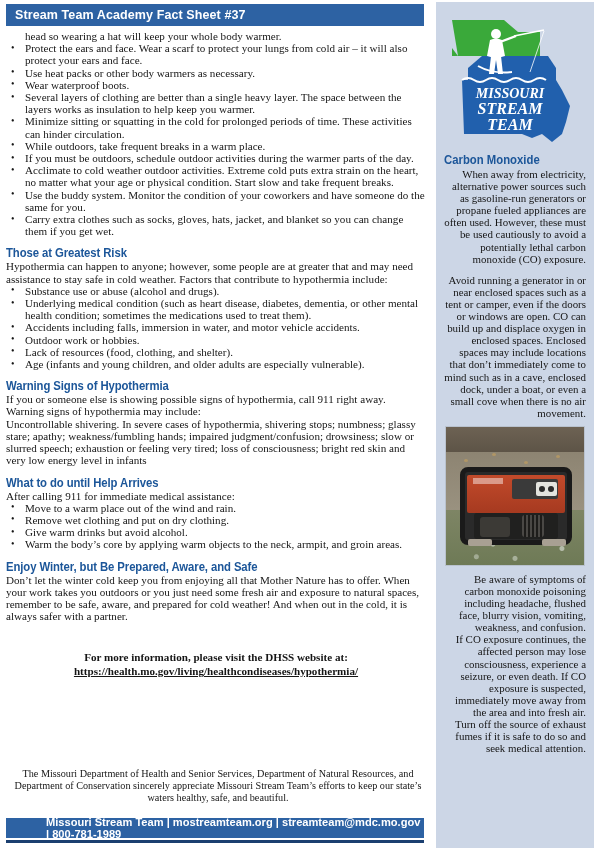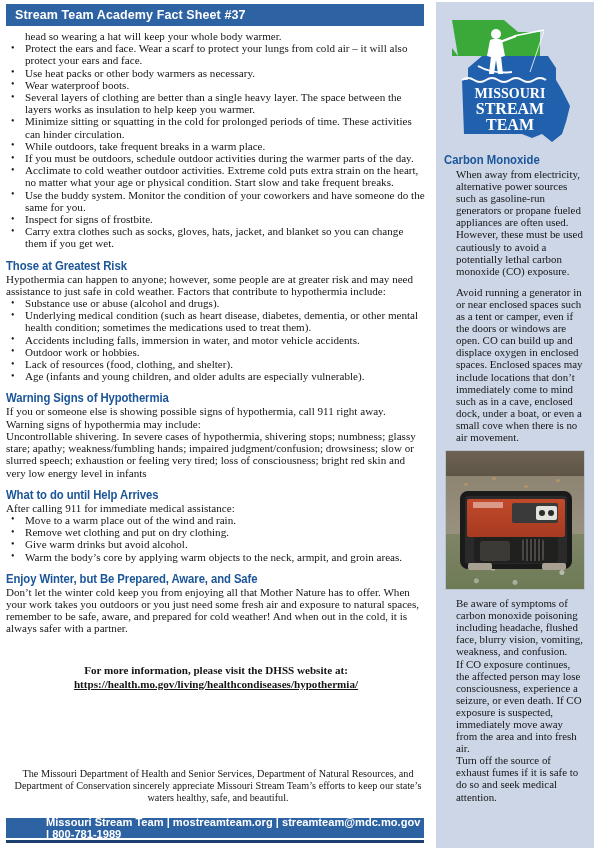--- a/index.html
+++ b/index.html
@@ -142,39 +142,41 @@
     left: 6px; top: 840px;
     width: 418px; height: 3px;
     background: #1b3f70;
   }
 
   
   #logo-wrap {
     width: 142px; height: 140px;
     margin: 4px auto 0 auto;
     position: relative;
+    font-style: italic;
   }
   #logo-wrap svg { display: block; width: 142px; height: 140px; }
 
   
   h3.side-head {
     font-family: "Liberation Sans", "DejaVu Sans", sans-serif;
     font-weight: bold;
     font-size: 12.2px;
     color: #1c5699;
     margin: 4px 0 1px 0;
     line-height: 13px;
     transform: scaleX(0.93);
     transform-origin: left center;
   }
   .side-para {
     font-size: 10.9px;
     line-height: 12.1px;
-    margin: 0 0 0 12px;
+    margin: 0 0 0 0;
     color: #151515;
+    text-align: right;
   }
   .side-gap { height: 9px; }
 
   
   #photo {
     width: 140px; height: 140px;
     margin: 7px auto 7px auto;
     position: relative;
     overflow: hidden;
     background: #8b8274;
@@ -272,26 +274,25 @@
       <ul class="bullets" id="top-bullets">
           <li>Protect the ears and face. Wear a scarf  to protect your lungs from cold air – it will also protect your ears and face.</li>
           <li>Use heat packs or other body warmers as necessary.</li>
           <li>Wear waterproof  boots.</li>
           <li>Several layers of  clothing are better than a single heavy layer. The space between the layers works as insulation to help keep you warmer.</li>
           <li>Minimize sitting or squatting in the cold for prolonged periods of  time. These activities can hinder circulation.</li>
           <li>While outdoors, take frequent breaks in a warm place.</li>
           <li>If  you must be outdoors, schedule outdoor activities during the warmer parts of  the day.</li>
           <li>Acclimate to cold weather outdoor activities. Extreme cold puts extra strain on the heart, no matter what your age or physical condition. Start slow and take frequent breaks.</li>
           <li>Use the buddy system. Monitor the condition of  your coworkers and have someone do the same for you.</li>
-          <li>Inspect for signs of  frostbite.</li>
           <li>Carry extra clothes such as socks, gloves, hats, jacket, and blanket so you can change them if  you get wet.</li>
         </ul>
 
       <h2 class="section">Those at Greatest Risk</h2>
-      <p class="para">Hypothermia can happen to anyone; however, some people are at greater risk and may need assistance to just safe in cold weather. Factors that contribute to hypothermia include:</p>
+      <p class="para">Hypothermia can happen to anyone; however, some people are at greater that and may need assistance to stay safe in cold weather. Factors that contribute to hypothermia include:</p>
       <ul class="bullets" id="risk-bullets">
           <li>Substance use or abuse (alcohol and drugs).</li>
           <li>Underlying medical condition (such as heart disease, diabetes, dementia, or other mental health condition; sometimes the medications used to treat them).</li>
           <li>Accidents including falls, immersion in water, and motor vehicle accidents.</li>
           <li>Outdoor work or hobbies.</li>
           <li>Lack of  resources (food, clothing, and shelter).</li>
           <li>Age (infants and young children, and older adults are especially vulnerable).</li>
         </ul>
 
       <h2 class="section">Warning Signs of Hypothermia</h2>

